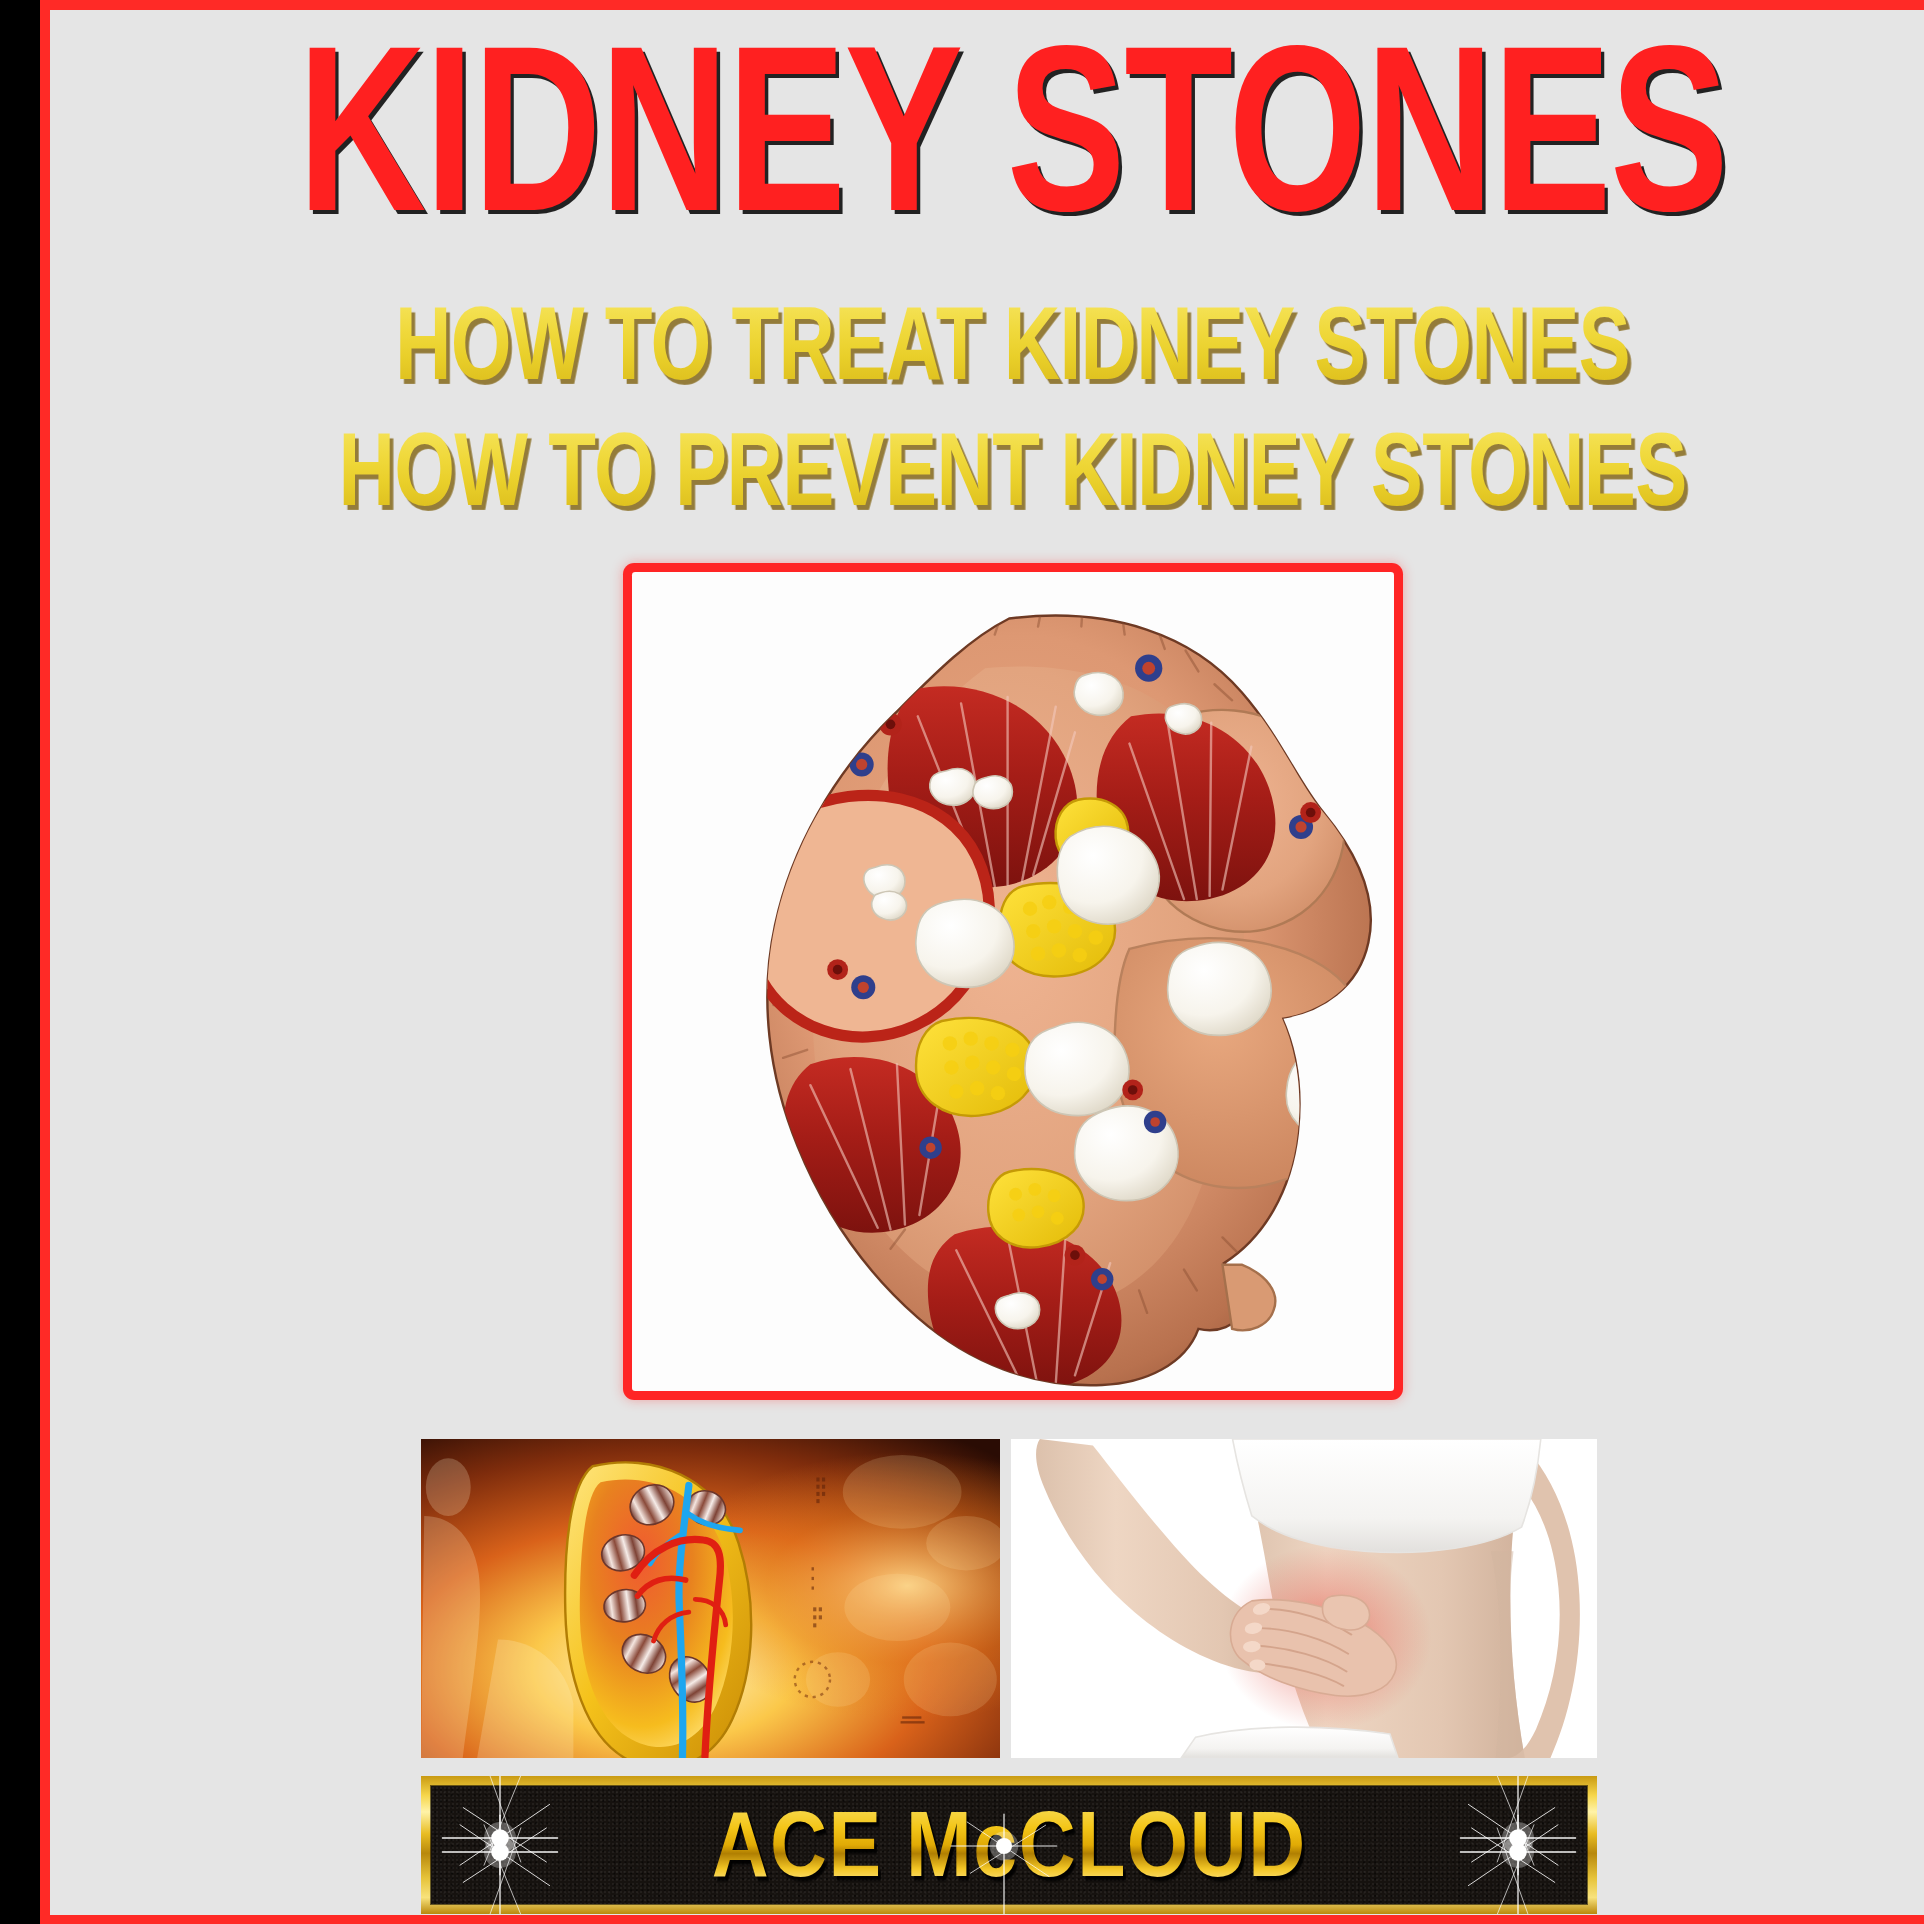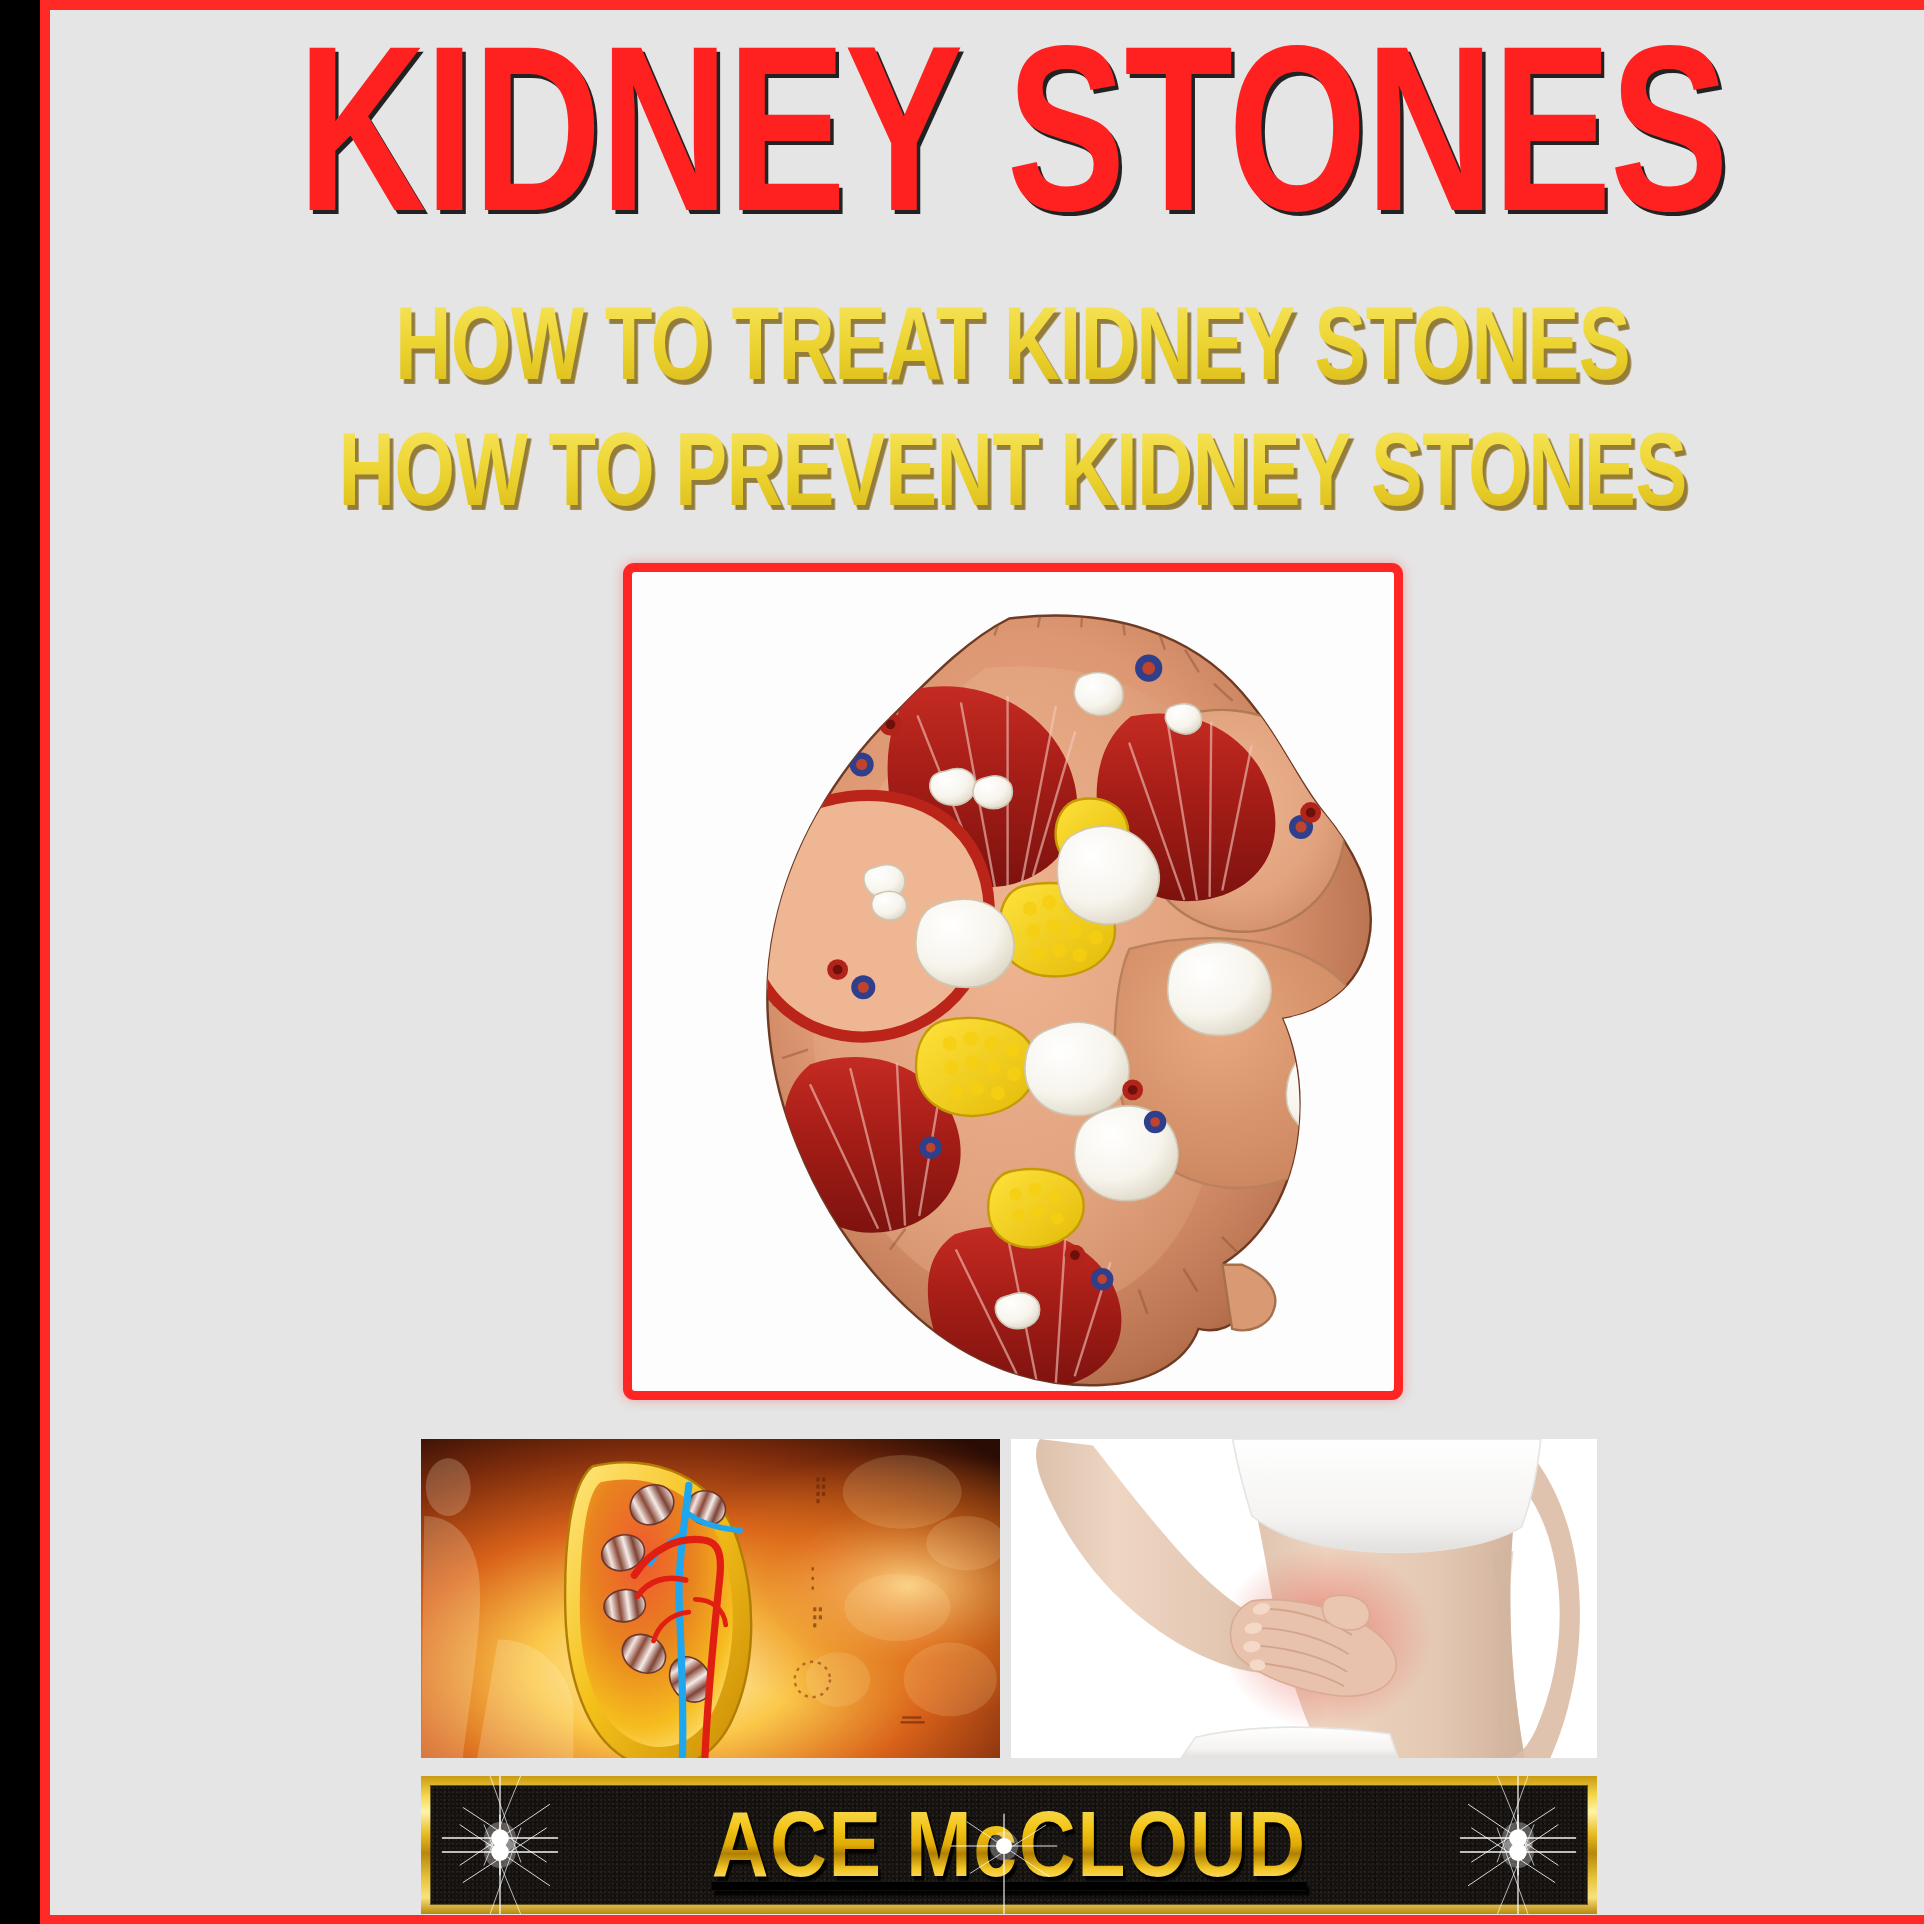--- a/index.html
+++ b/index.html
@@ -119,21 +119,20 @@
     top: 1766px;
     width: 1176px;
     height: 138px;
     box-sizing: border-box;
     background: linear-gradient(180deg,
         #c99a12 0%, #f6d64b 14%, #fff3a8 26%,
         #e8bc22 42%, #b8880c 56%,
         #e6c33a 74%, #f8e27c 88%, #b8880c 100%);
     padding: 10.4px;
     overflow: hidden;
-    text-decoration: underline;
   }
   #author-inner {
     position: relative;
     width: 100%;
     height: 100%;
     background-color: #16120f;
     background-image:
       radial-gradient(rgba(255,255,255,0.055) 0.8px, transparent 0.8px),
       radial-gradient(rgba(255,255,255,0.035) 0.8px, transparent 0.8px),
       radial-gradient(rgba(0,0,0,0.5) 0.8px, transparent 0.8px);

